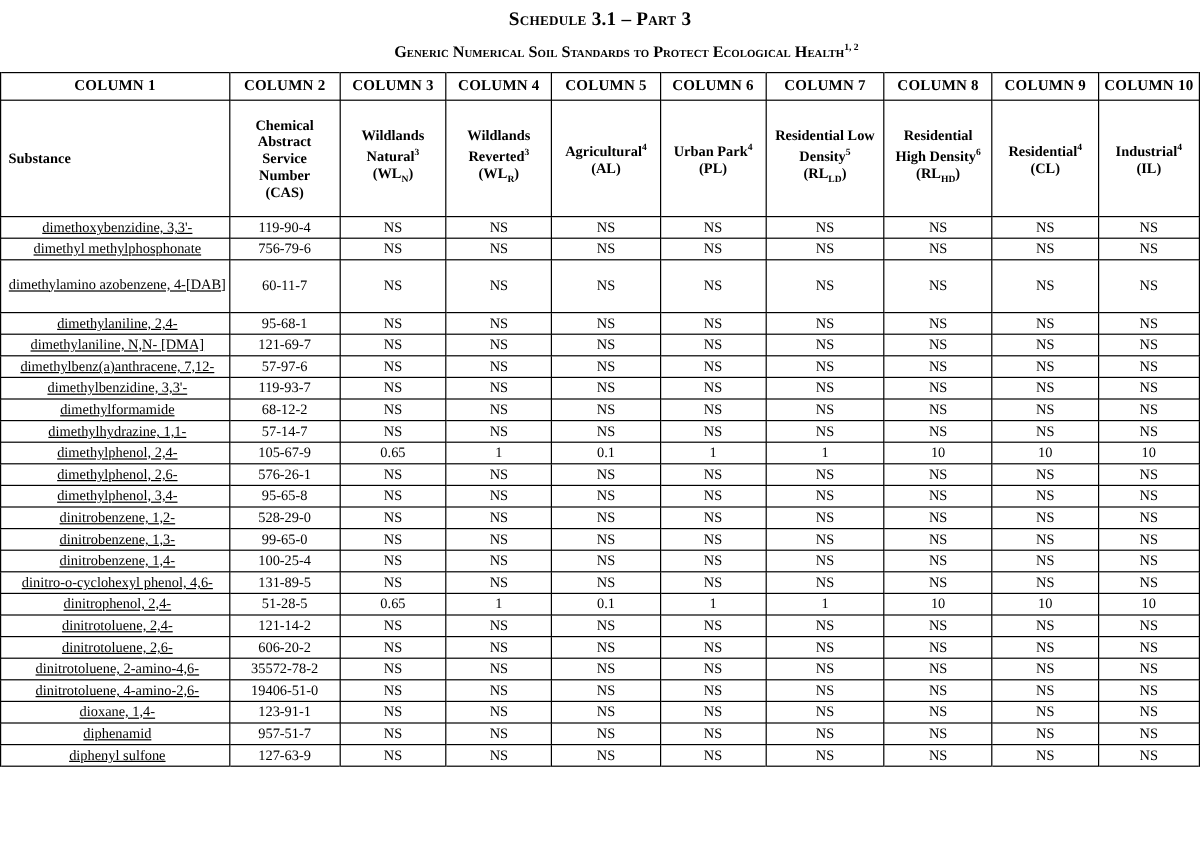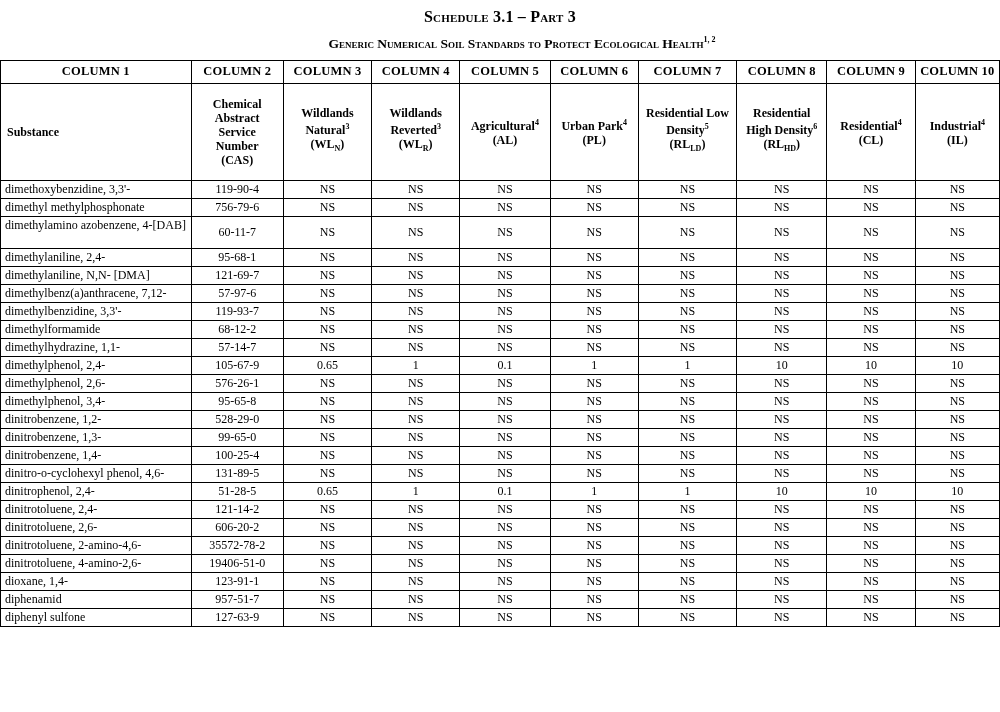--- a/index.html
+++ b/index.html
@@ -86,30 +86,31 @@
     text-align: left;
     padding-left: 6px;
   }
   tbody td {
     height: 17px;
     border-bottom: 1px solid #000;
     text-align: center;
     font-size: 12.5px;
   }
   tbody td.substance {
-    text-align: left;
+    text-align: center;
     padding-left: 4px;
     line-height: 14px;
+    text-decoration: underline;
   }
   tbody tr.two-line td {
     height: 30px;
   }
   tbody tr.two-line td.substance {
     vertical-align: top;
-    padding-top: 1px;
+    padding-top: 13px;
   }
   tbody tr:last-child td {
     border-bottom: none;
   }
   .c0 { width: 190px; }
   .c1 { width: 92px; }
   .c2 { width: 88px; }
   .c3 { width: 88px; }
   .c4 { width: 90px; }
   .c5 { width: 88px; }

